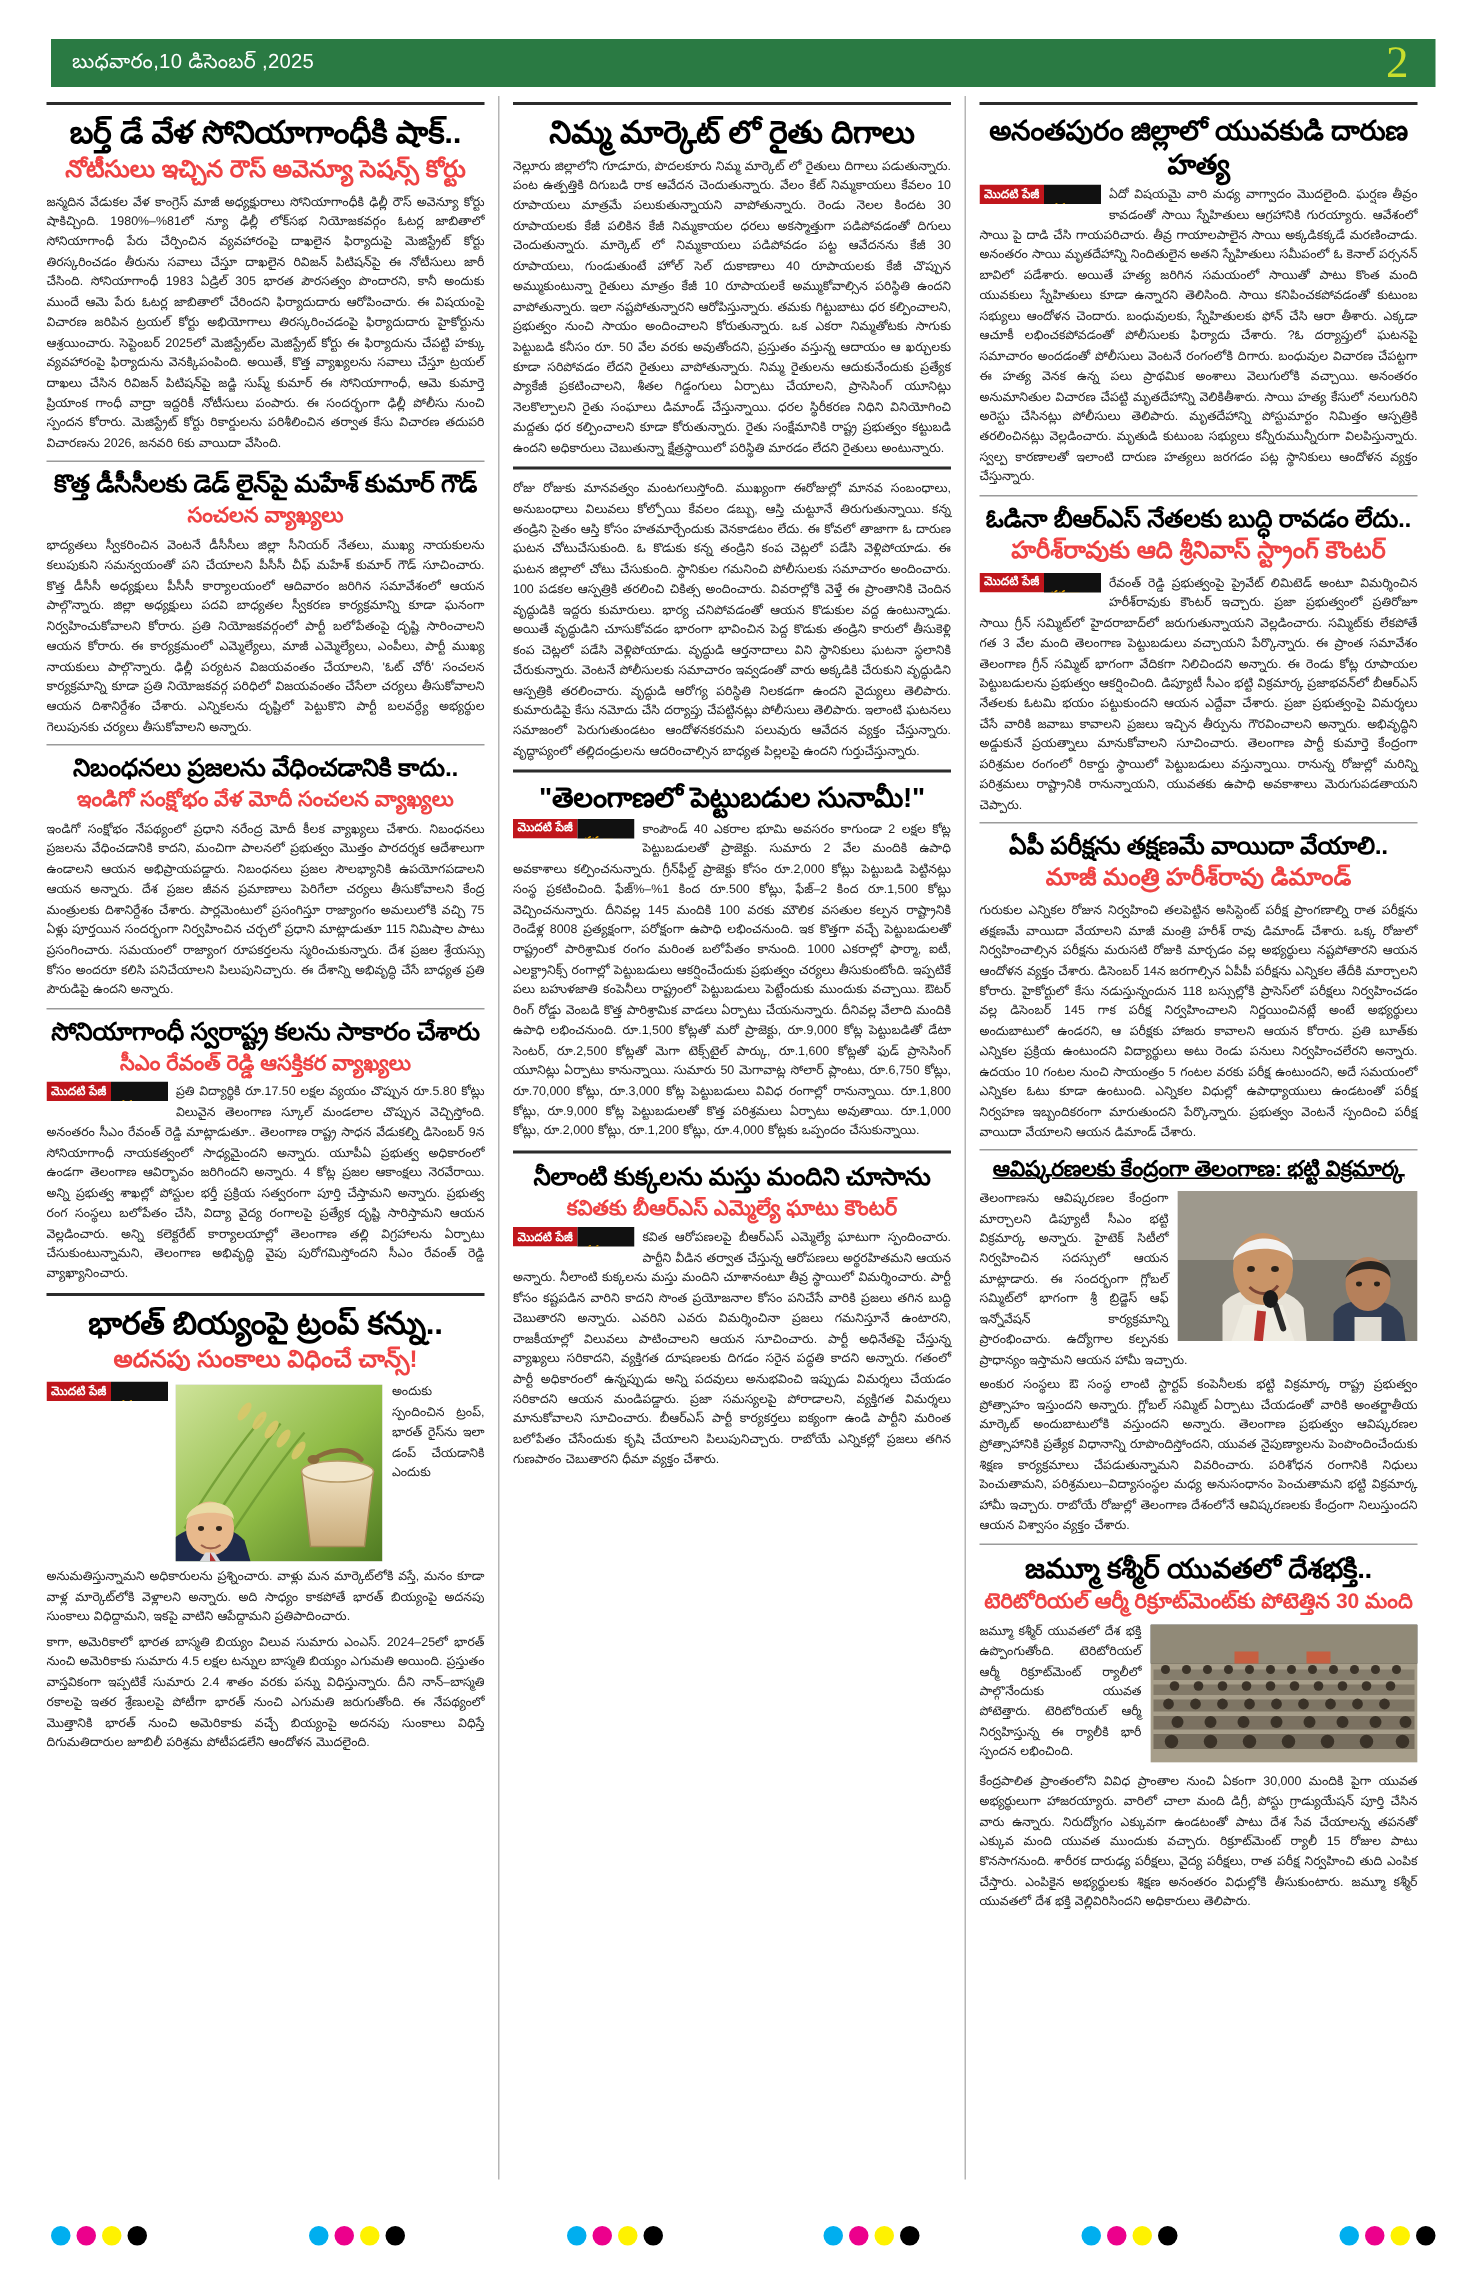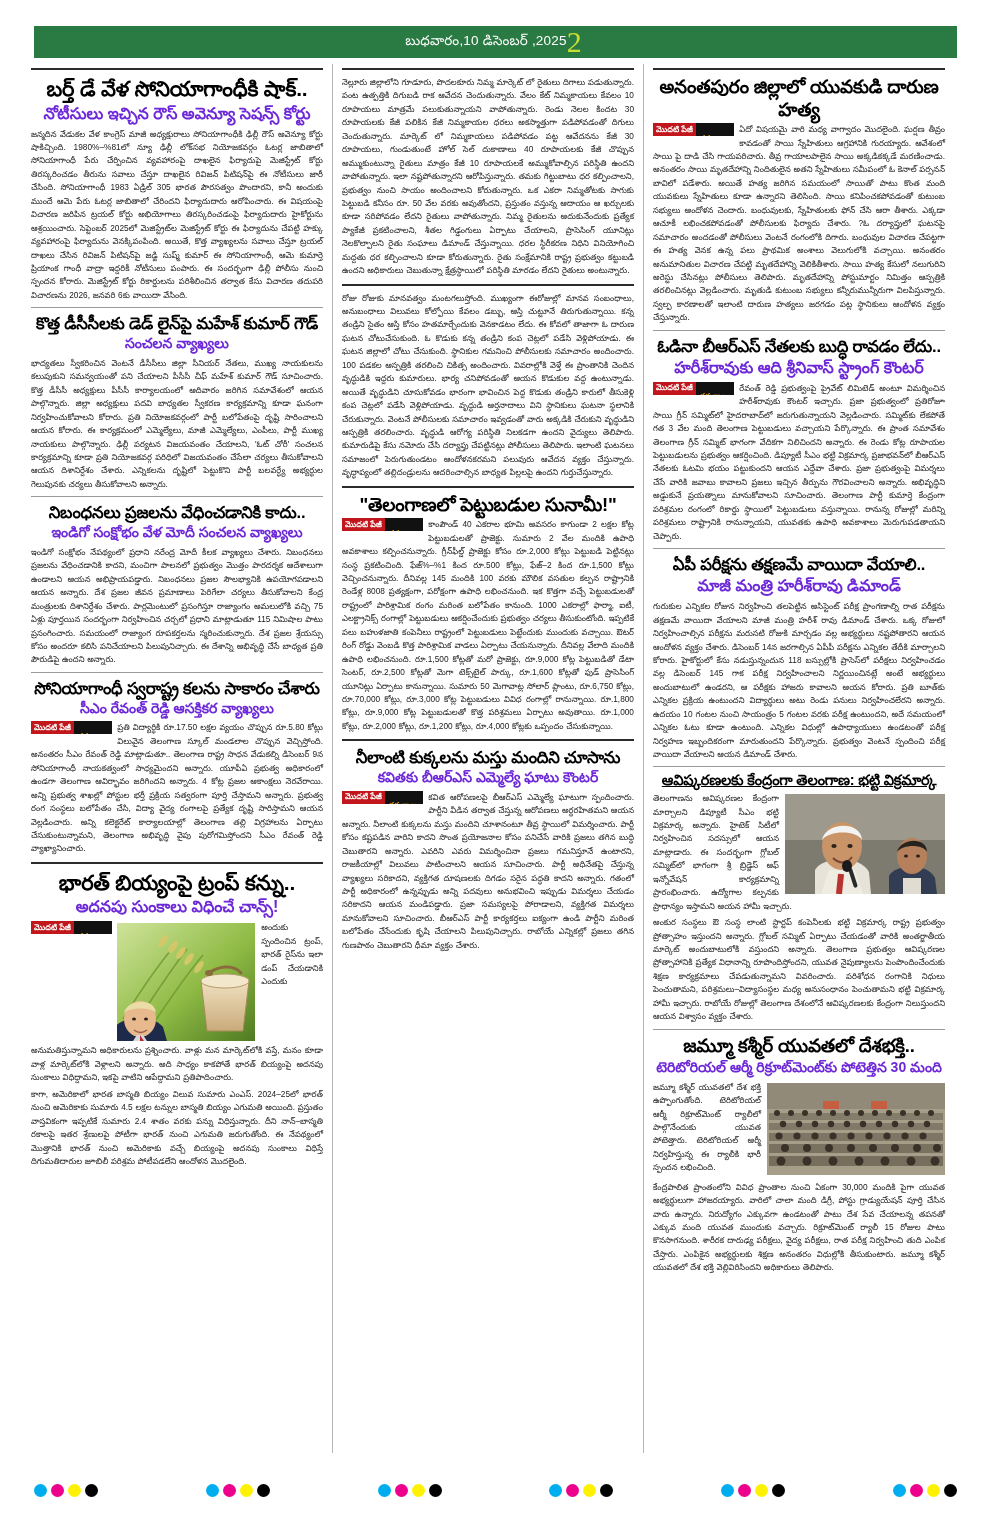--- a/index.html
+++ b/index.html
@@ -21,21 +21,21 @@
   }
 
   
   .masthead {
     position: absolute;
     left: 34px; top: 26px;
     width: 923px; height: 32px;
     background: #2a7a43;
     display: flex;
     align-items: center;
-    justify-content: center;
+    justify-content: space-between;
     padding: 0 12px 0 14px;
   }
   .masthead-date {
     color: #ffffff;
     font-size: 13.5px;
     letter-spacing: .2px;
     font-family: "Liberation Sans", "DejaVu Sans", sans-serif;
   }
   .masthead-pageno {
     color: #c9de2e;
@@ -90,21 +90,21 @@
   .hl-xl   { font-size: 21px; }
   .hl-lg   { font-size: 18.5px; }
   .hl-md   { font-size: 16.5px; }
   .hl-sm   { font-size: 14.5px; text-decoration: underline; }
   .subhead {
     font-family: "Liberation Sans", "DejaVu Sans", sans-serif;
     font-weight: bold;
     font-size: 14px;
     text-align: center;
     line-height: 1.25;
-    color: #6d28d9;
+    color: #ef4444;
     margin-bottom: 4px;
   }
   .subhead.lg { font-size: 16px; }
 
   .body {
     font-family: "Liberation Sans", "DejaVu Sans", sans-serif;
     font-size: 8.3px;
     line-height: 1.62;
     color: #1a1a1a;
     text-align: justify;
@@ -286,20 +286,21 @@
 
     </div>
 
     <div class="col-rule"></div>
 
     <div class="col">
 
       <div class="hr-thick"></div>
 
       <div class="article">
+        <h1 class="headline hl-xl">నిమ్మ మార్కెట్ లో రైతు దిగాలు</h1>
         <div class="body">నెల్లూరు జిల్లాలోని గూడూరు, పొదలకూరు నిమ్మ మార్కెట్ లో రైతులు దిగాలు పడుతున్నారు. పంట ఉత్పత్తికి దిగుబడి రాక ఆవేదన చెందుతున్నారు. వేలం కేట్ నిమ్మకాయలు కేవలం 10 రూపాయలు మాత్రమే పలుకుతున్నాయని వాపోతున్నారు. రెండు నెలల కిందట 30 రూపాయలకు కేజీ పలికిన కేజీ నిమ్మకాయల ధరలు అకస్మాత్తుగా పడిపోవడంతో దిగులు చెందుతున్నారు. మార్కెట్ లో నిమ్మకాయలు పడిపోవడం పట్ట ఆవేదనను కేజీ 30 రూపాయలు, గుండుతుంటే హోల్‌ సెల్ దుకాణాలు 40 రూపాయలకు కేజీ చొప్పున అమ్ముకుంటున్నా రైతులు మాత్రం కేజీ 10 రూపాయలకే అమ్ముకోవాల్సిన పరిస్థితి ఉందని వాపోతున్నారు. ఇలా నష్టపోతున్నారని ఆరోపిస్తున్నారు. తమకు గిట్టుబాటు ధర కల్పించాలని, ప్రభుత్వం నుంచి సాయం అందించాలని కోరుతున్నారు. ఒక ఎకరా నిమ్మతోటకు సాగుకు పెట్టుబడి కనీసం రూ. 50 వేల వరకు అవుతోందని, ప్రస్తుతం వస్తున్న ఆదాయం ఆ ఖర్చులకు కూడా సరిపోవడం లేదని రైతులు వాపోతున్నారు. నిమ్మ రైతులను ఆదుకునేందుకు ప్రత్యేక ప్యాకేజీ ప్రకటించాలని, శీతల గిడ్డంగులు ఏర్పాటు చేయాలని, ప్రాసెసింగ్ యూనిట్లు నెలకొల్పాలని రైతు సంఘాలు డిమాండ్ చేస్తున్నాయి. ధరల స్థిరీకరణ నిధిని వినియోగించి మద్దతు ధర కల్పించాలని కూడా కోరుతున్నారు. రైతు సంక్షేమానికి రాష్ట్ర ప్రభుత్వం కట్టుబడి ఉందని అధికారులు చెబుతున్నా క్షేత్రస్థాయిలో పరిస్థితి మారడం లేదని రైతులు అంటున్నారు.</div>
       </div>
 
       <div class="hr-thick"></div>
 
       <div class="article">
         <div class="body">రోజు రోజుకు మానవత్వం మంటగలుస్తోంది. ముఖ్యంగా ఈరోజుల్లో మానవ సంబంధాలు, అనుబంధాలు విలువలు కోల్పోయి కేవలం డబ్బు, ఆస్తి చుట్టూనే తిరుగుతున్నాయి. కన్న తండ్రిని సైతం ఆస్తి కోసం హతమార్చేందుకు వెనకాడటం లేదు. ఈ కోవలో తాజాగా ఓ దారుణ ఘటన చోటుచేసుకుంది. ఓ కొడుకు కన్న తండ్రిని కంప చెట్లలో పడేసి వెళ్లిపోయాడు. ఈ ఘటన జిల్లాలో చోటు చేసుకుంది. స్థానికుల గమనించి పోలీసులకు సమాచారం అందించారు. 100 పడకల ఆస్పత్రికి తరలించి చికిత్స అందించారు. వివరాల్లోకి వెళ్తే ఈ ప్రాంతానికి చెందిన వృద్ధుడికి ఇద్దరు కుమారులు. భార్య చనిపోవడంతో ఆయన కొడుకుల వద్ద ఉంటున్నాడు. అయితే వృద్ధుడిని చూసుకోవడం భారంగా భావించిన పెద్ద కొడుకు తండ్రిని కారులో తీసుకెళ్లి కంప చెట్లలో పడేసి వెళ్లిపోయాడు. వృద్ధుడి ఆర్తనాదాలు విని స్థానికులు ఘటనా స్థలానికి చేరుకున్నారు. వెంటనే పోలీసులకు సమాచారం ఇవ్వడంతో వారు అక్కడికి చేరుకుని వృద్ధుడిని ఆస్పత్రికి తరలించారు. వృద్ధుడి ఆరోగ్య పరిస్థితి నిలకడగా ఉందని వైద్యులు తెలిపారు. కుమారుడిపై కేసు నమోదు చేసి దర్యాప్తు చేపట్టినట్లు పోలీసులు తెలిపారు. ఇలాంటి ఘటనలు సమాజంలో పెరుగుతుండటం ఆందోళనకరమని పలువురు ఆవేదన వ్యక్తం చేస్తున్నారు. వృద్ధాప్యంలో తల్లిదండ్రులను ఆదరించాల్సిన బాధ్యత పిల్లలపై ఉందని గుర్తుచేస్తున్నారు.</div>
       </div>
 
       <div class="hr-thick"></div>

